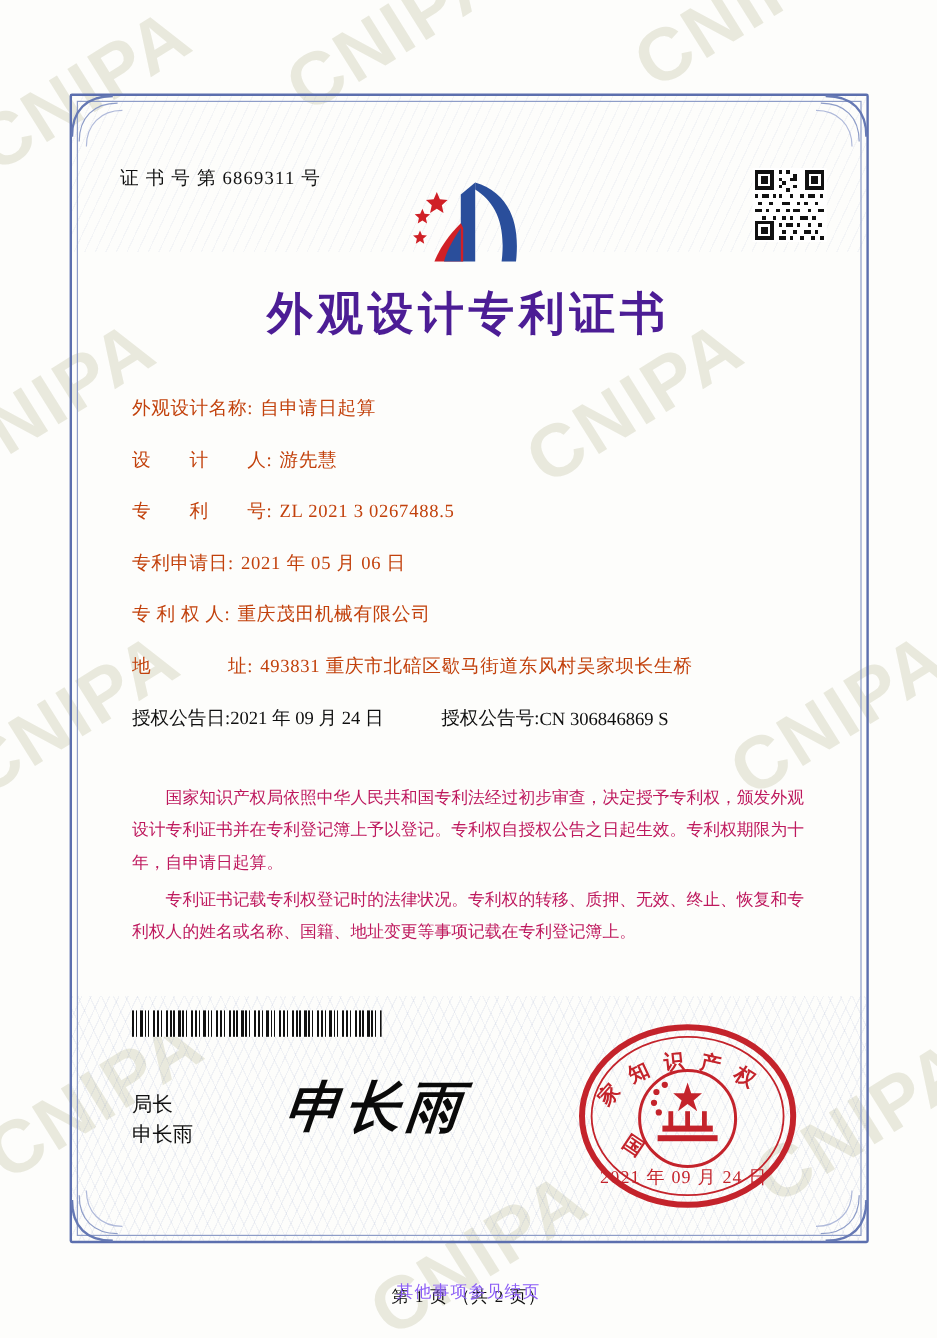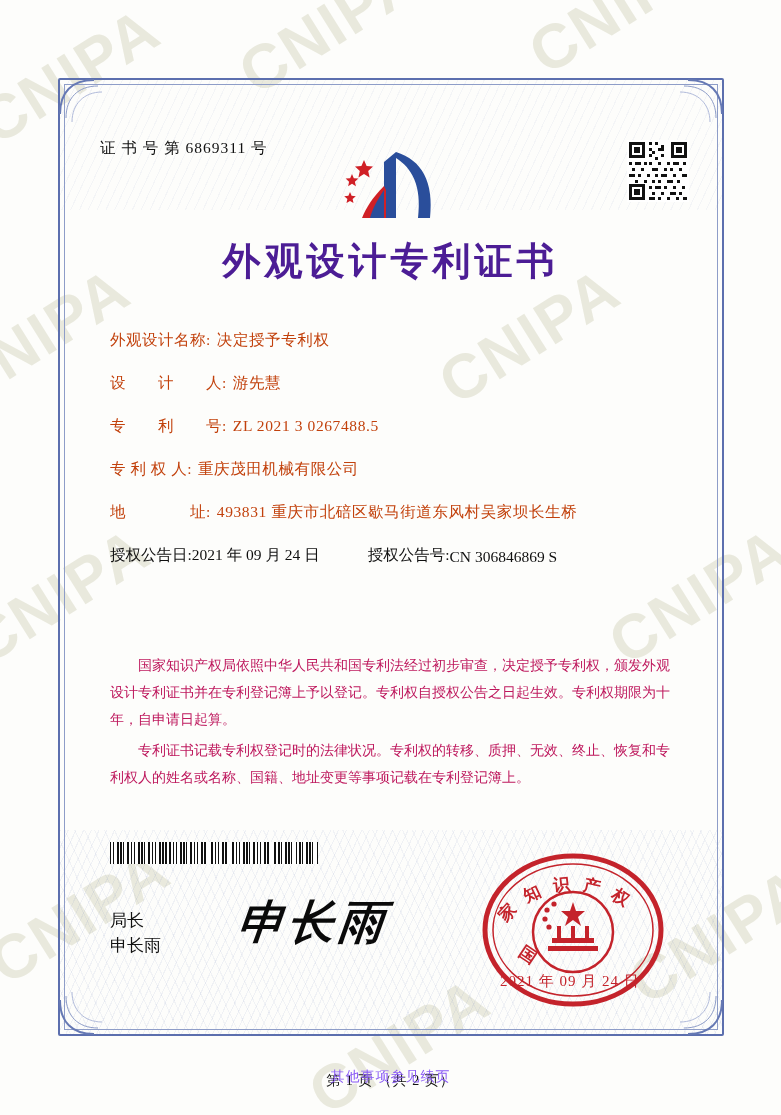--- a/index.html
+++ b/index.html
@@ -390,33 +390,37 @@
         </g>
       </svg>
     </div>
 
     <div class="title">外观设计专利证书</div>
 
     <div class="fields">
 
       <div class="field">
         <span class="lbl">外观设计名称:</span>
-        <span class="val">决定授予专利权</span>
+        <span class="val">自申请日起算</span>
       </div>
 
       <div class="field">
         <span class="lbl">设　　计　　人:</span>
         <span class="val">游先慧</span>
       </div>
 
       <div class="field">
         <span class="lbl">专　　利　　号:</span>
         <span class="val">ZL 2021 3 0267488.5</span>
       </div>
 
+      <div class="field">
+        <span class="lbl">专利申请日:</span>
+        <span class="val">2021 年 05 月 06 日</span>
+      </div>
 
       <div class="field">
         <span class="lbl">专 利 权 人:</span>
         <span class="val">重庆茂田机械有限公司</span>
       </div>
 
       <div class="field">
         <span class="lbl">地　　　　址:</span>
         <span class="val">493831 重庆市北碚区歇马街道东风村吴家坝长生桥</span>
       </div>

